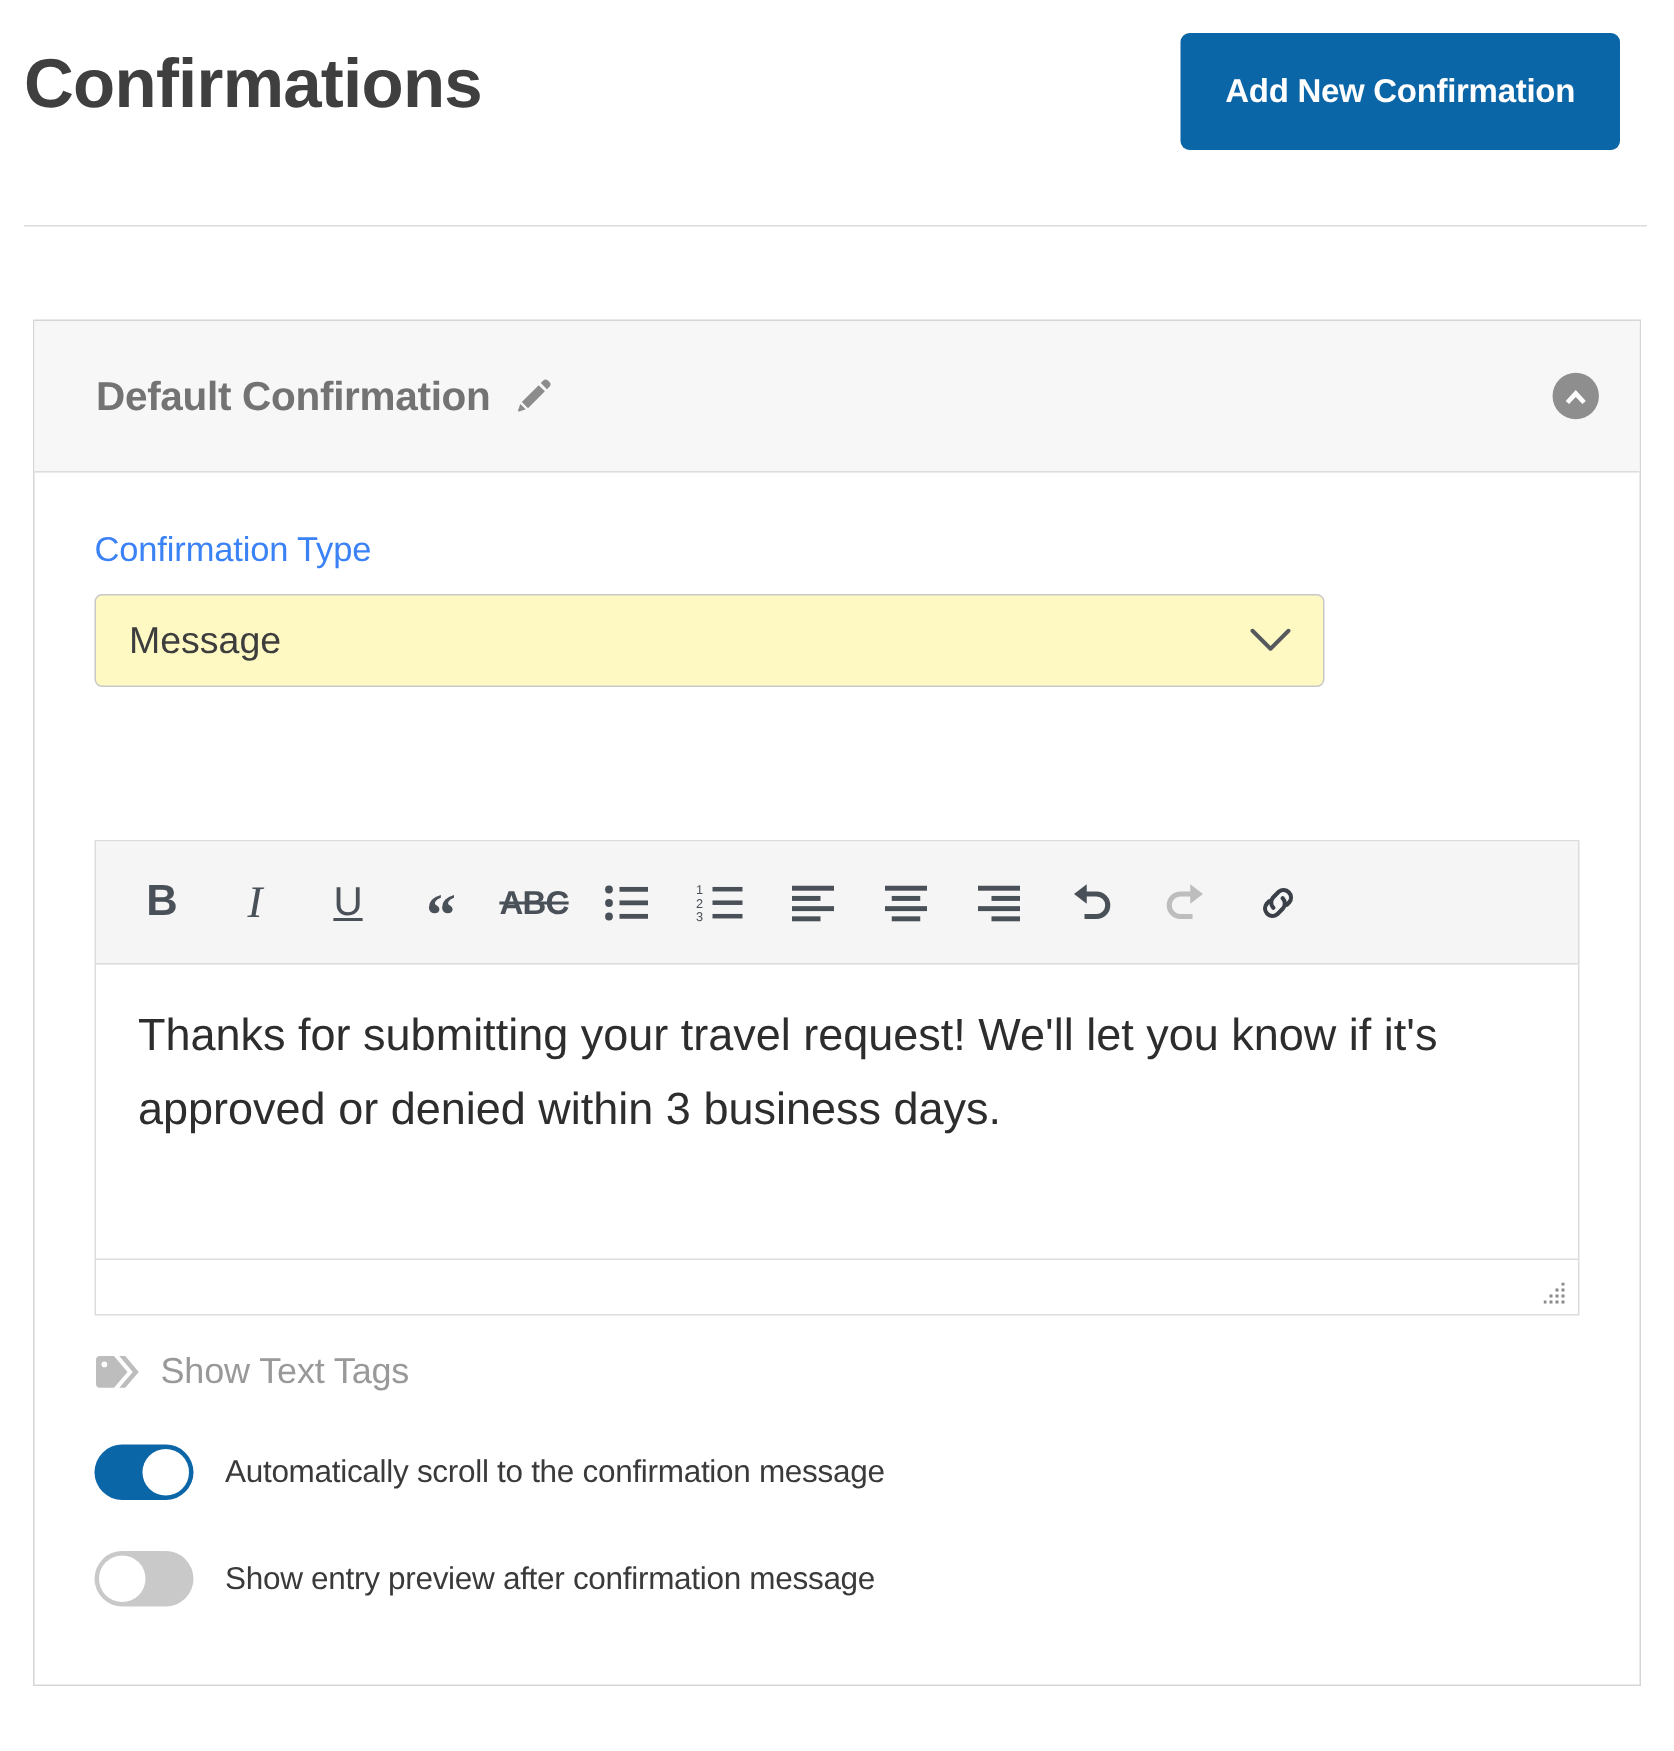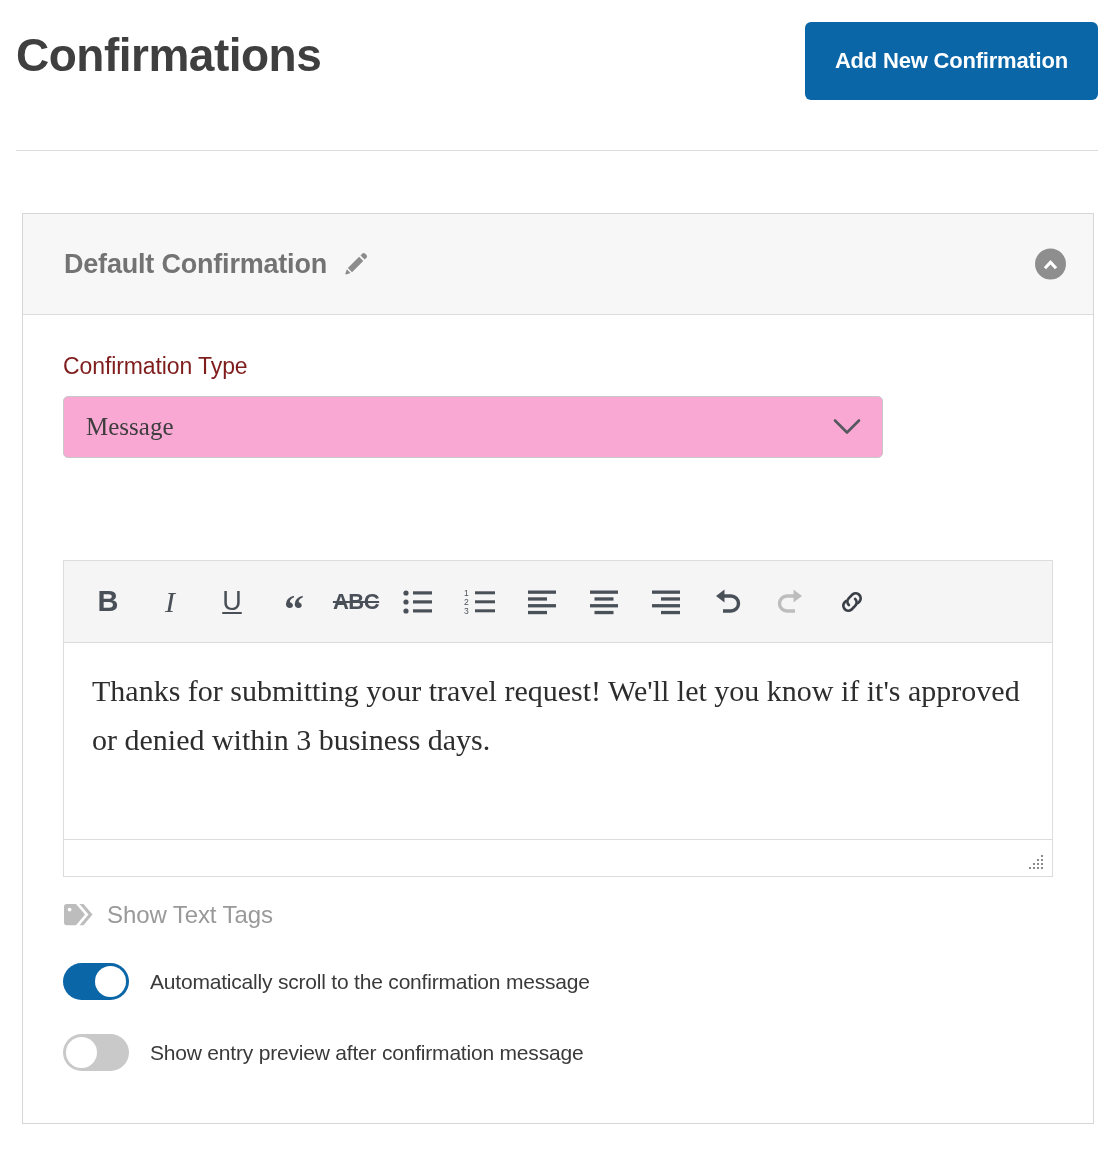--- a/index.html
+++ b/index.html
@@ -28,21 +28,21 @@
     top: 32px;
     font-size: 46px;
     font-weight: bold;
     color: #3f3f3f;
     letter-spacing: -0.5px;
     line-height: 1;
     margin: 0;
   }
   .add-new-btn {
     position: absolute;
-    right: 18px;
+    right: 36px;
     top: 22px;
     background: #0b66a8;
     color: #ffffff;
     border: none;
     border-radius: 6px;
     font-family: "Liberation Sans", sans-serif;
     font-size: 22px;
     font-weight: bold;
     letter-spacing: -0.2px;
     padding: 0 30px;
@@ -104,40 +104,40 @@
     cursor: pointer;
   }
 
   .panel-body {
     padding: 38px 40px 52px 40px;
     box-sizing: border-box;
   }
 
   .field-label {
     font-size: 23px;
-    color: #7f1d1d;
+    color: #3b82f6;
     margin: 0 0 16px 0;
     letter-spacing: -0.1px;
   }
 
   
   .select-wrap {
     position: relative;
     width: 820px;
     height: 62px;
     margin-bottom: 46px;
   }
   .select-box {
     width: 100%;
     height: 100%;
     box-sizing: border-box;
     border: 1px solid #c8c8c8;
     border-radius: 5px;
-    background: #f9a8d4;
-    font-family: Liberation Serif, serif;
+    background: #fef9c3;
+    font-family: Liberation Sans, sans-serif;
     font-size: 25px;
     color: #3d3d3d;
     padding: 0 38px 0 22px;
     display: flex;
     align-items: center;
     cursor: pointer;
   }
   .select-chevron {
     position: absolute;
     right: 22px;
@@ -221,21 +221,21 @@
     text-decoration: line-through;
     font-family:"Liberation Sans", sans-serif;
     letter-spacing: -0.5px;
   }
   .tb-btn svg { display: block; }
 
   .editor-content {
     min-height: 196px;
     padding: 24px 28px 10px 28px;
     box-sizing: border-box;
-    font-family: Liberation Serif, serif;
+    font-family: Liberation Sans, sans-serif;
     font-size: 30px;
     line-height: 1.62;
     color: #2d2d2d;
     cursor: text;
   }
   .editor-statusbar {
     position: relative;
     height: 36px;
     border-top: 1px solid #dcdcdc;
     background: #ffffff;

